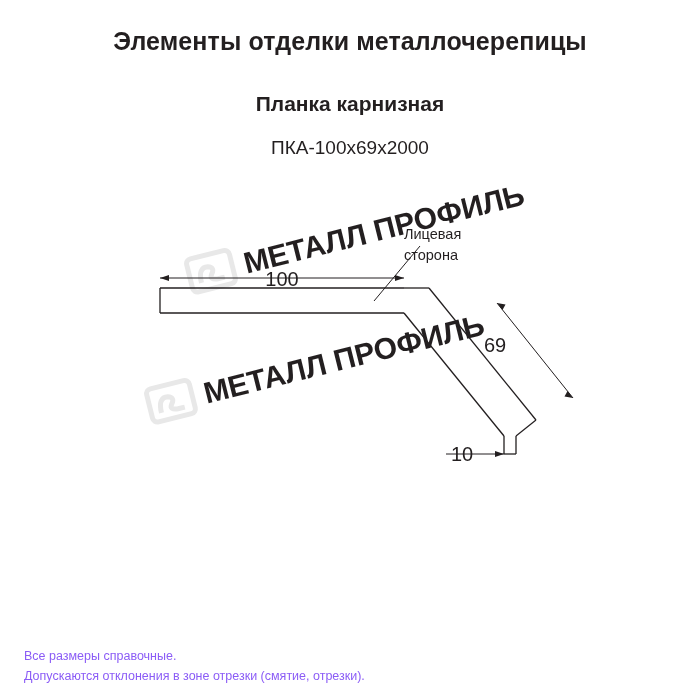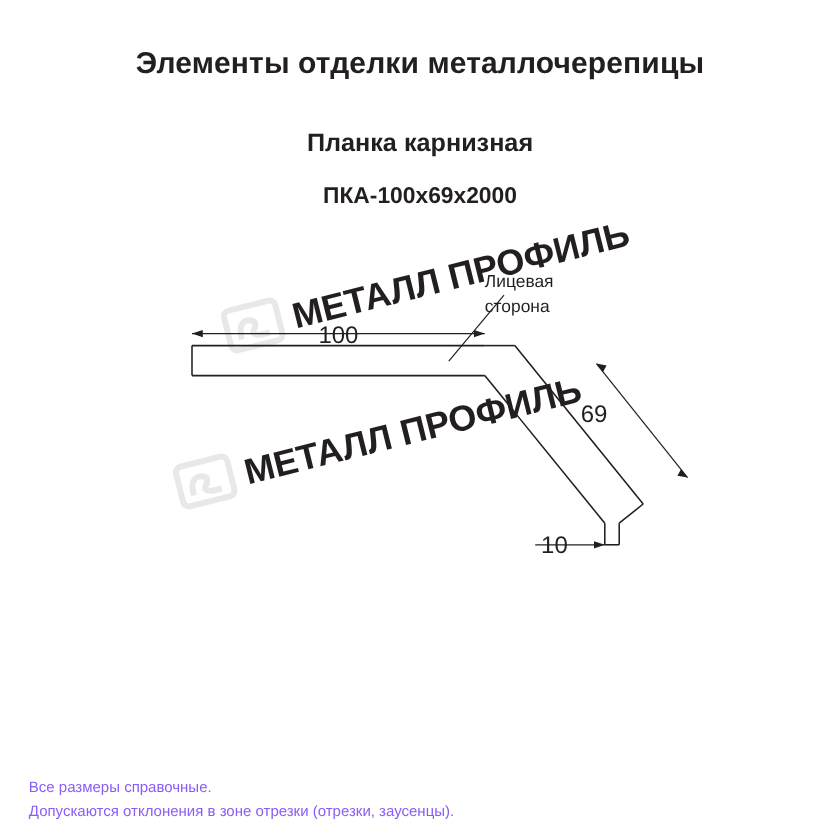--- a/index.html
+++ b/index.html
@@ -25,32 +25,32 @@
     top: 22px;
     left: 0;
     width: 700px;
     text-align: center;
   }
   .title-main {
     font-size: 25px;
     font-weight: bold;
     letter-spacing: 0.1px;
     line-height: 1.2;
-    margin: 16px;
+    margin: 4px;
   }
   .title-sub {
     font-size: 21px;
     font-weight: bold;
     margin: 12px;
     padding-top: 23px;
     line-height: 1.2;
   }
   .title-code {
     font-size: 19px;
-    font-weight: bold;
+    font-weight: normal;
     margin: 0;
     padding-top: 9px;
     line-height: 1.2;
   }
   .drawing {
     position: absolute;
     top: 170px;
     left: 0;
     width: 700px;
     height: 400px;
@@ -141,16 +141,16 @@
     <text x="282" y="116" font-size="20" text-anchor="middle">100</text>
     <text x="495" y="182" font-size="20" text-anchor="middle">69</text>
     <text x="462" y="291" font-size="20" text-anchor="middle">10</text>
 
     <text x="404" y="69" font-size="14.5">Лицевая</text>
     <text x="404" y="90" font-size="14.5">сторона</text>
   </svg>
 
   <div class="footnotes">
     <div>Все размеры справочные.</div>
-    <div>Допускаются отклонения в зоне отрезки (отрезки, заусенцы).</div>
+    <div>Допускаются отклонения в зоне отрезки (смятие, отрезки).</div>
   </div>
 
 </div>
 
 </body></html>

